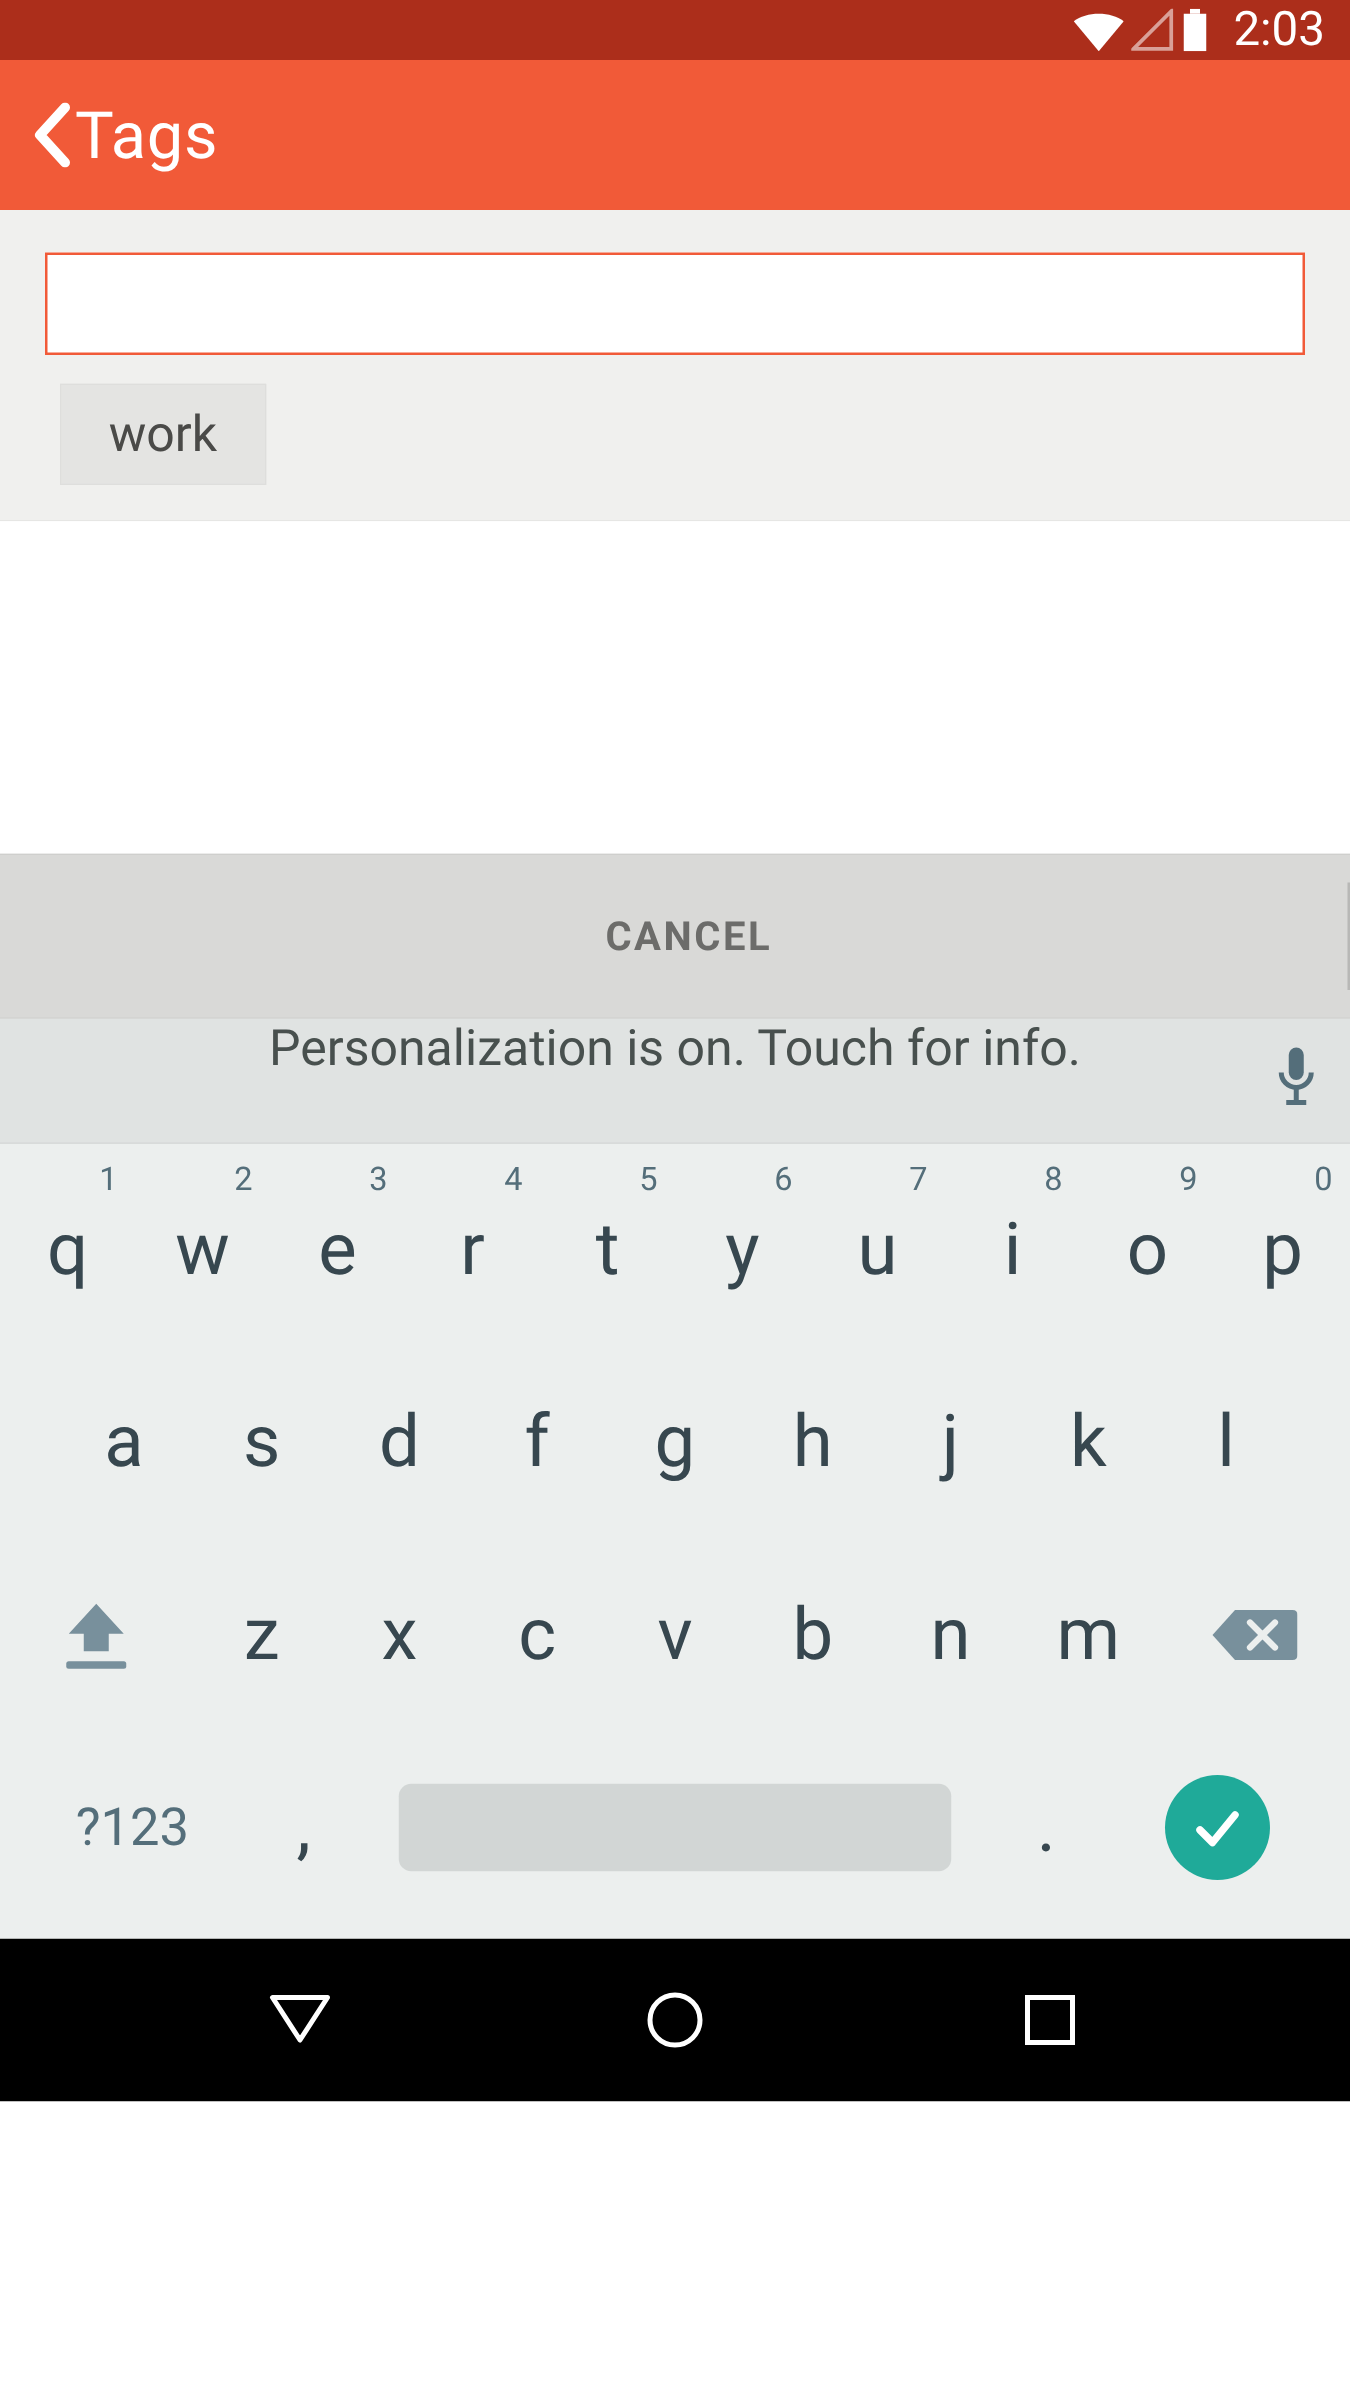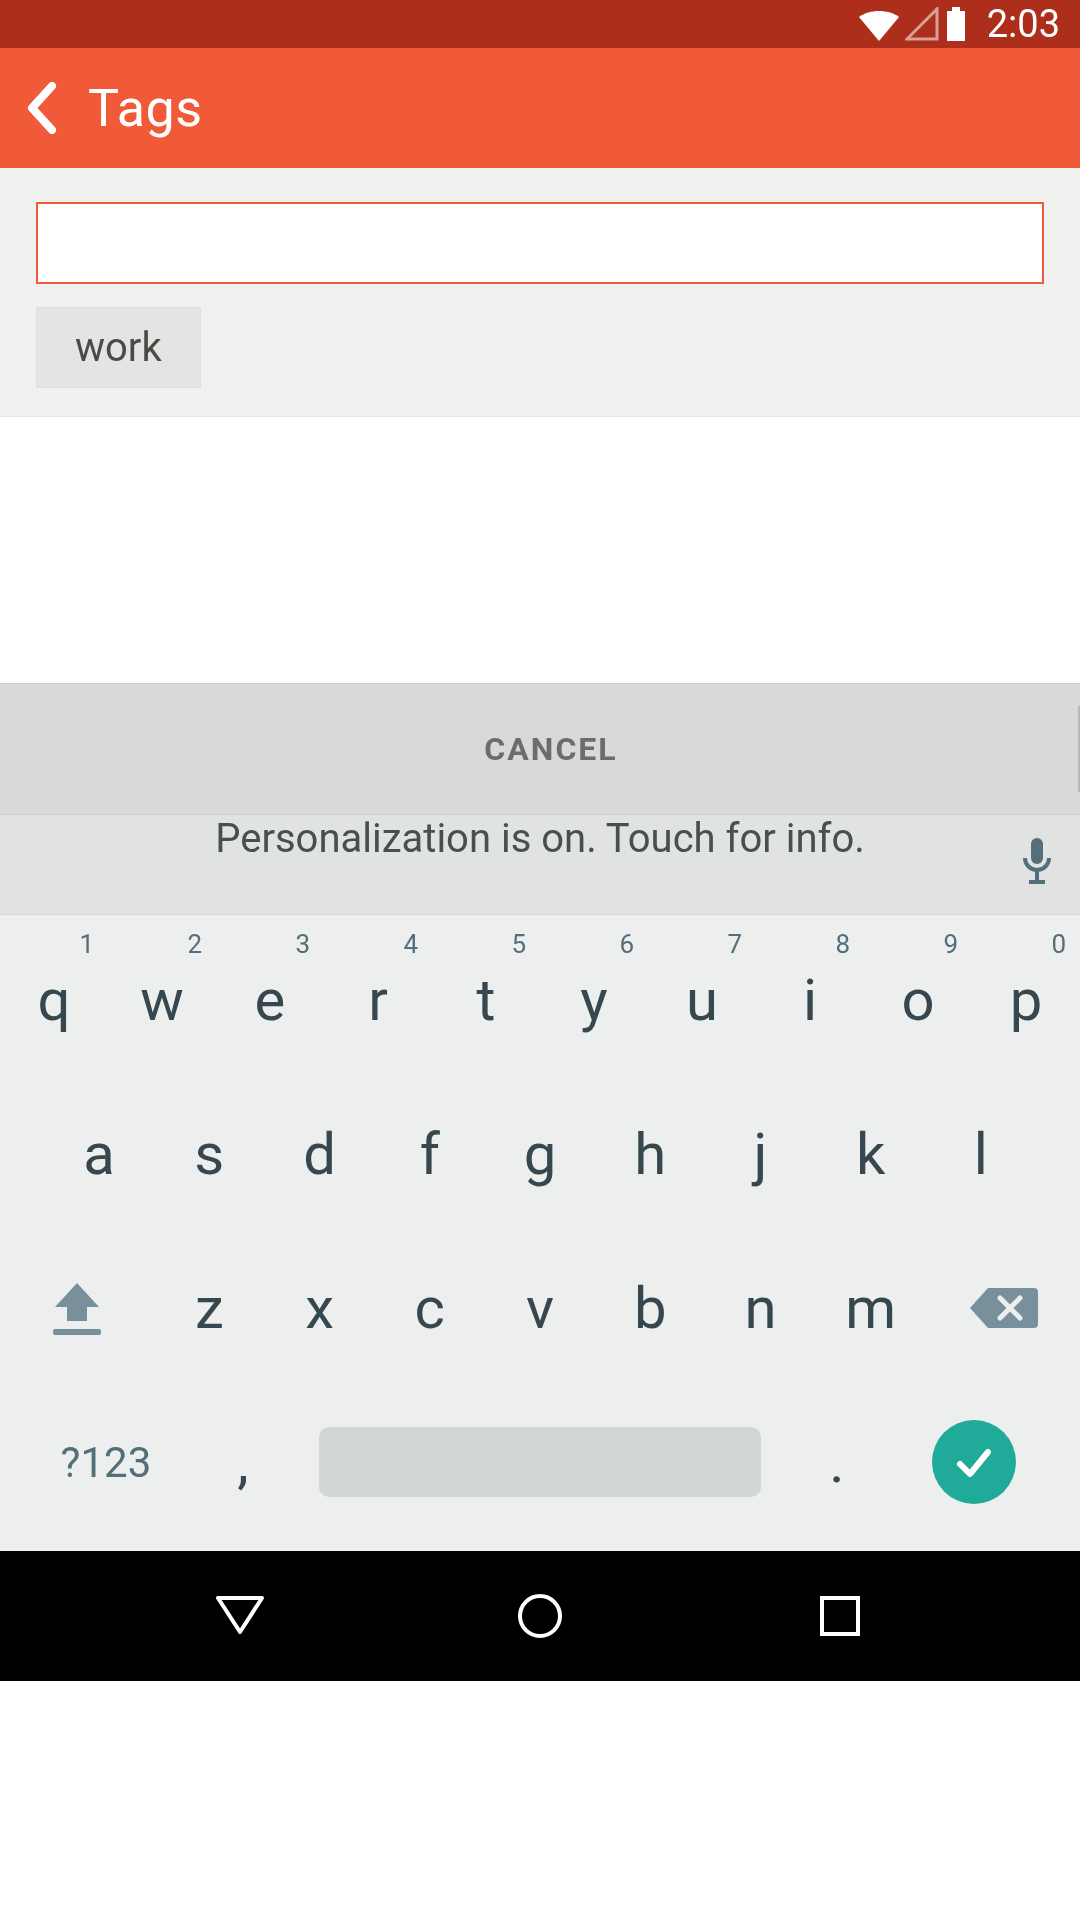--- a/index.html
+++ b/index.html
@@ -28,21 +28,20 @@
     .status-bar .time { margin-left: 10px; }
 
     
     .app-bar {
       height: 120px;
       background: #F15A38;
       color: #fff;
       display: flex;
       align-items: center;
       padding: 0 24px;
-      gap: 28px;
     }
     .app-bar .back { display: flex; align-items: center; }
     .app-bar .title { font-size: 52px; font-weight: 400; letter-spacing: 0.5px; }
 
     
     .content {
       background: #F0F0EE;
       padding: 34px 36px 28px 36px;
       border-bottom: 1px solid #e6e6e4;
     }
@@ -53,20 +52,21 @@
       border: 2px solid #F15A38;
       font-size: 42px;
       padding: 0 16px;
       color: #333;
       outline: none;
     }
     .tags-row {
       display: flex;
       gap: 22px;
       margin-top: 23px;
+      margin-left: 12px;
     }
     .chip {
       background: #E4E4E2;
       color: #4A4A48;
       font-size: 40px;
       padding: 16px 38px;
       border: 1px solid #DEDEDC;
     }
 
     .gap-white { height: 266px; background: #ffffff; }

